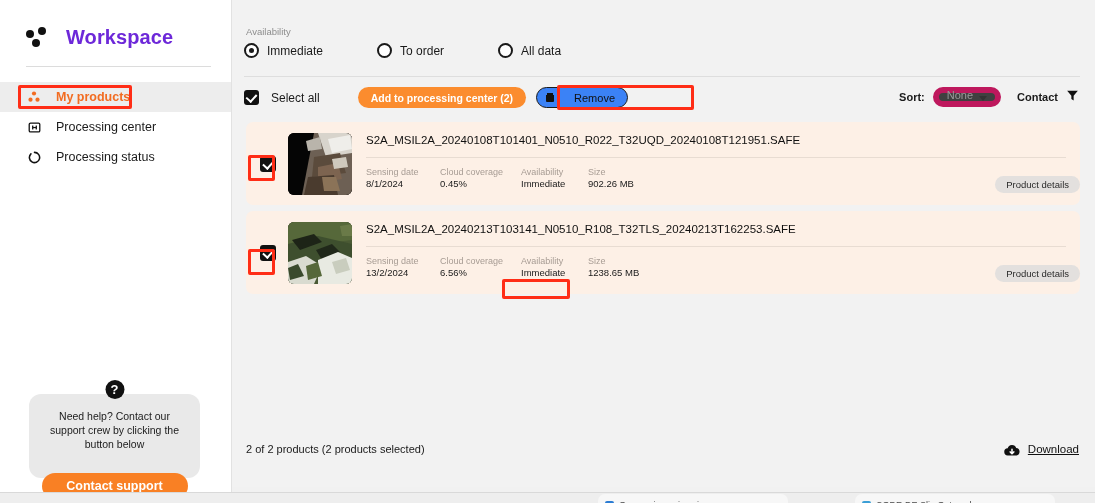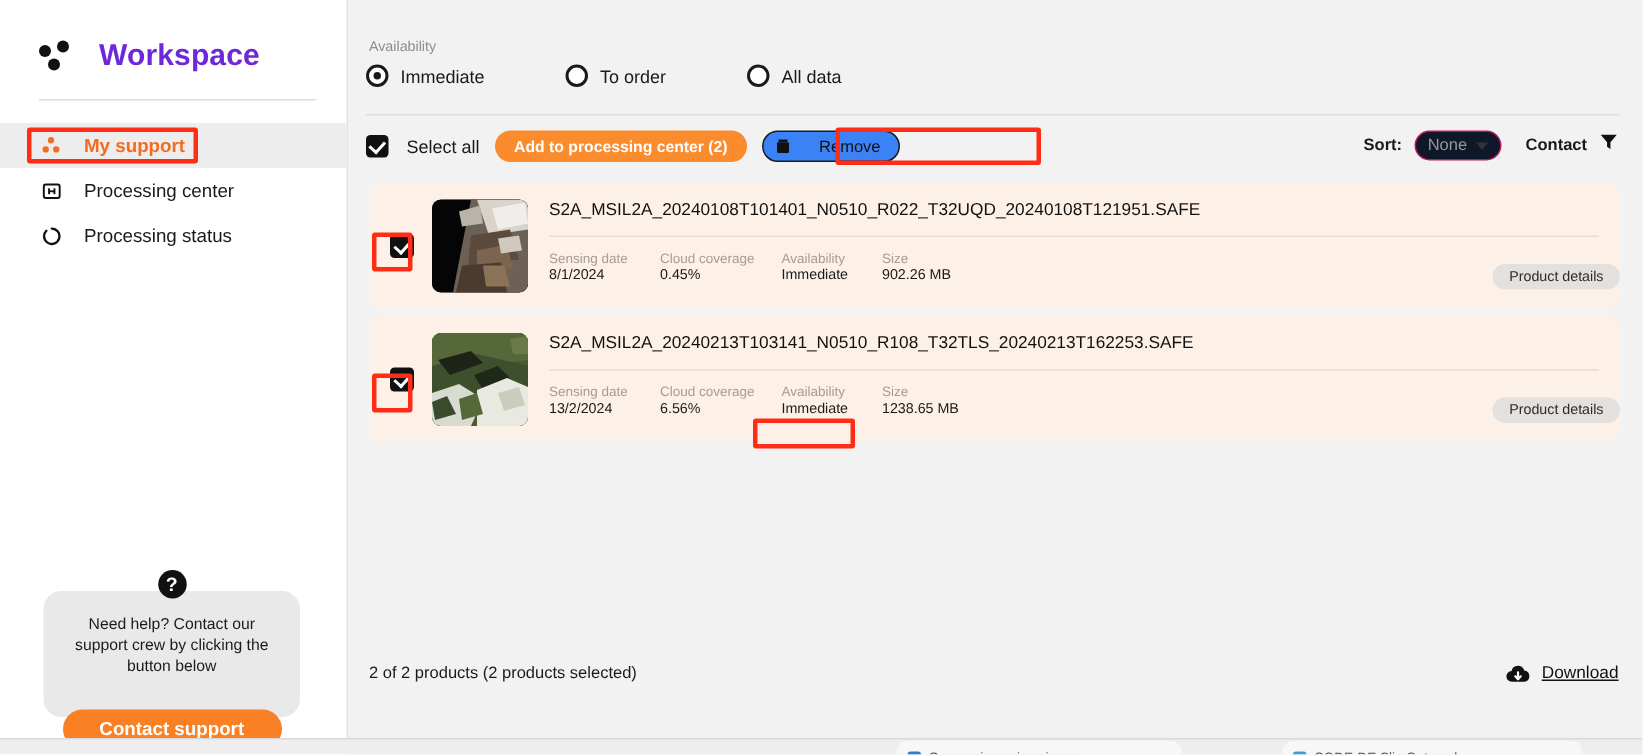--- a/index.html
+++ b/index.html
@@ -160,21 +160,21 @@
     border: solid #fff; border-width: 0 2px 2px 0;
     transform: rotate(42deg);
   }
   .selectall-label { font-size: 12px; color: #1a1a1a; margin-left: 2px; }
   .btn-primary {
     background: #fb8c2e; color: #fff;
     border: none; border-radius: 13px;
     height: 21px; padding: 0 13px;
     font-family: "Liberation Sans", sans-serif;
     font-size: 10.5px; font-weight: bold;
-    cursor: pointer; white-space: nowrap;
+    cursor: pointer; white-space: nowrap; margin-left: 28px;
   }
   .btn-outline {
     background: #3b82f6; color: #111;
     border: 1px solid #1a1a1a; border-radius: 13px;
     height: 21px; padding: 0 12px 0 9px;
     font-family: "Liberation Sans", sans-serif;
     font-size: 11px;
     display: inline-flex; align-items: center; gap: 20px;
     cursor: pointer; white-space: nowrap;
   }
@@ -189,24 +189,24 @@
     content: ""; position: absolute; left: 1px; top: 0;
     width: 6px; height: 1.6px; background: #111;
   }
 
   .sort-wrap {
     position: absolute; right: 16px; top: 87px;
     display: flex; align-items: center; gap: 8px;
   }
   .sort-label { font-size: 11px; font-weight: bold; color: #1a1a1a; }
   .sort-select {
-    border: 1px solid #be185d; border-radius: 12px;
+    border: 6px solid #be185d; border-radius: 12px;
     height: 20px; padding: 0 8px;
-    display: flex; align-items: center; gap: 6px;
-    font-size: 11px; color: #9a9a9a; background: #0f172a;
+    display: flex; align-items: flex-end; gap: 6px;
+    font-size: 11px; color: #9a9a9a; background: #404040;
     cursor: pointer;
   }
   .caret {
     width: 0; height: 0;
     border-left: 4px solid transparent; border-right: 4px solid transparent;
     border-top: 5px solid #333;
   }
   .filter-label { font-size: 11px; font-weight: bold; color: #1a1a1a; margin-left: 8px; }
   .funnel { width: 13px; height: 13px; }
 
@@ -313,21 +313,21 @@
     <nav class="nav">
 
       <div class="nav-item active">
         <span class="nav-ico">
           <svg viewBox="0 0 16 16" width="14" height="14" aria-hidden="true">
             <circle cx="8" cy="4" r="2.4" fill="#f26c21"></circle>
             <circle cx="4" cy="11" r="2.4" fill="#f26c21"></circle>
             <circle cx="12" cy="11" r="2.4" fill="#f26c21"></circle>
           </svg>
         </span>
-        <span>My support</span>
+        <span>My products</span>
       </div>
 
       <div class="nav-item">
         <span class="nav-ico">
           <svg viewBox="0 0 16 16" width="13" height="13" aria-hidden="true">
             <rect x="1.5" y="2.5" width="13" height="11" rx="1.6" fill="none" stroke="#111" stroke-width="1.6"></rect>
             <rect x="5" y="5.6" width="1.6" height="4.8" fill="#111"></rect>
             <rect x="9.4" y="5.6" width="1.6" height="4.8" fill="#111"></rect>
             <rect x="6.2" y="7.3" width="3.6" height="1.5" fill="#111"></rect>
           </svg>

